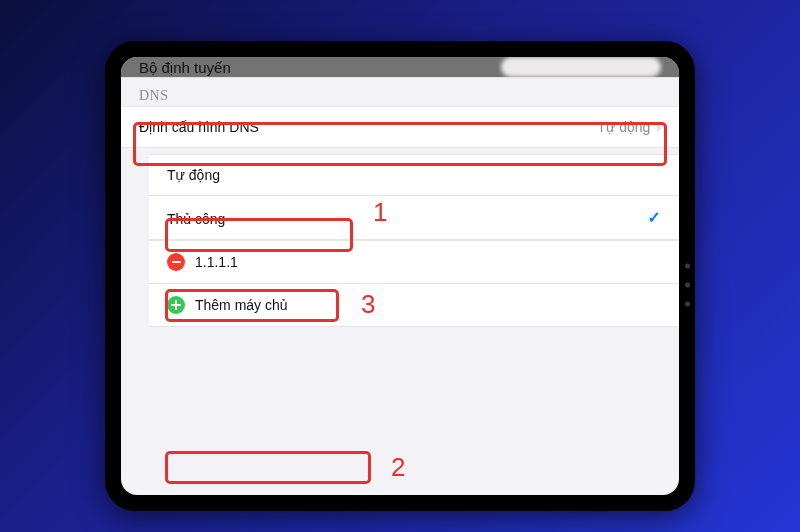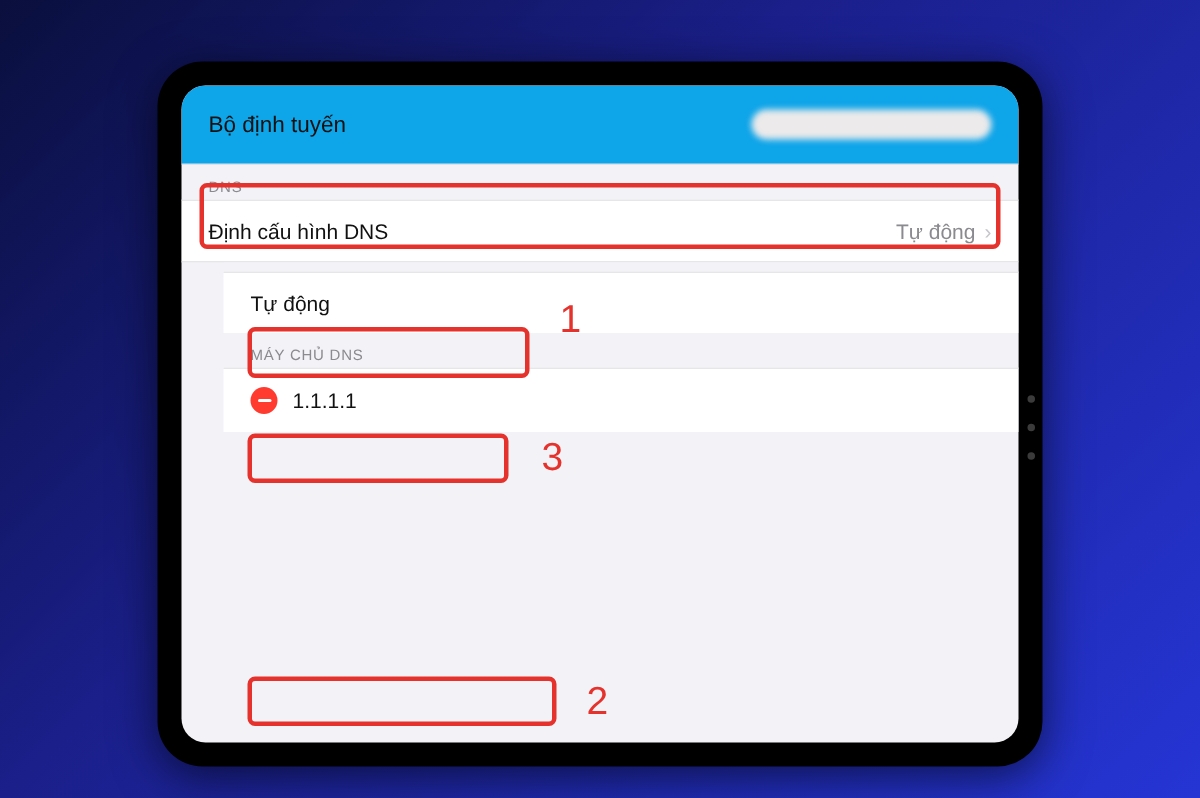--- a/index.html
+++ b/index.html
@@ -39,40 +39,41 @@
     }
     .screen {
       width: 100%;
       height: 100%;
       background: #f2f2f7;
       border-radius: 16px;
       overflow: hidden;
       position: relative;
     }
     .header-row {
-      background: #0ea5e9;
+      background: #737373;
       border-bottom: 1px solid #e2e2e6;
-      padding: 16px 18px;
+      padding: 0 18px;
       display: flex;
       align-items: center;
       justify-content: space-between;
       font-size: 15px;
     }
     .header-title { color: #111; font-weight: 500; }
     .blur-pill {
       width: 160px; height: 20px;
       background: #eceaea;
       border-radius: 10px;
       filter: blur(2px);
     }
     .section-label {
-      font-size: 10px;
+      font-size: 14px;
       color: #8a8a8f;
       letter-spacing: 0.5px;
       padding: 10px 18px 2px 18px;
+      font-family: Liberation Serif, serif;
     }
     .list-row {
       background: #fff;
       padding: 12px 18px;
       display: flex;
       align-items: center;
       justify-content: space-between;
       font-size: 14px;
       border-top: 1px solid #e6e6ea;
     }
@@ -153,27 +154,38 @@
       </span>
     </div>
 
     <div class="sub-area">
 
       <div style="height:6px"></div>
       <div class="list-row">
         <span class="row-left">Tự động</span>
         <span class="row-right"></span>
       </div>
+      <div class="list-row last">
+        <span class="row-left">Thủ công</span>
+        <span class="row-right">
+            <span class="check">✓</span>
+          </span>
+      </div>
 
-      <div class="section-label">MÁY CHỦ DNS</div>
 
       <div class="list-row">
         <span class="row-left">
           <span class="minus-icon"></span>
           <span>1.1.1.1</span>
+        </span>
+      </div>
+      <div class="list-row last">
+        <span class="row-left">
+          <span class="plus-icon"></span>
+          <span>Thêm máy chủ</span>
         </span>
       </div>
 
     </div>
 
     <div class="hl hl-1"></div>
     <div class="hl hl-2"></div>
     <div class="hl hl-3"></div>
     <div class="hl hl-4"></div>
 

